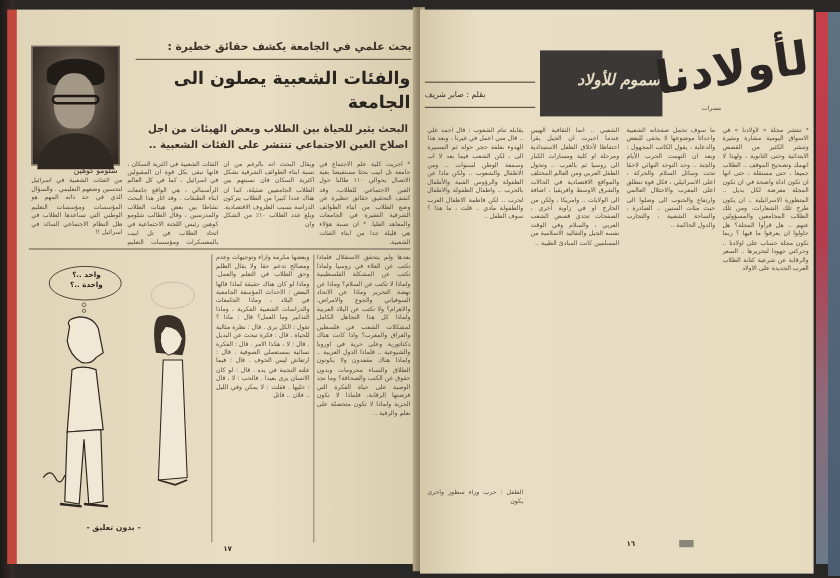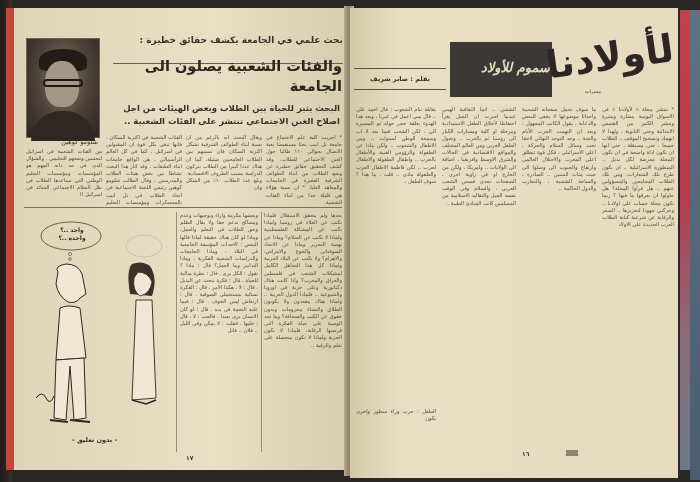--- a/index.html
+++ b/index.html
@@ -18,21 +18,21 @@
     color: #3a3128;
     overflow: hidden;
   }
   .page.left { left: 14px; width: 334px; height: 462px; background: linear-gradient(90deg,#e0d5b8 0%,#e9dfc5 60%,#d9cdaf 100%); }
   .page.right { left: 350px; width: 328px; height: 470px; background: linear-gradient(90deg,#d6c9aa 0%,#e8dec4 15%,#e6dbbf 100%); }
   .gutter { position: absolute; left: 344px; top: 6px; width: 10px; height: 470px; background: linear-gradient(90deg,#b9ab8c,#8f8167,#c4b697); }
   .right-edge-red { position: absolute; left: 680px; top: 10px; width: 10px; height: 460px; background: linear-gradient(180deg,#c6404a,#b63b4b 40%,#8d6a7a 70%,#6a7a8a); }
   .right-edge-blue { position: absolute; left: 690px; top: 10px; width: 10px; height: 470px; background: linear-gradient(180deg,#5e7284,#4a5d70); }
 
   .arabic { direction: rtl; text-align: right; }
-  .kicker { position: absolute; left: 99px; top: 27px; width: 230px; font-size: 9px; font-weight: bold; border-bottom: 1px solid #6b5f50; padding-bottom: 18px; }
+  .kicker { position: absolute; left: 99px; top: 27px; width: 230px; font-size: 9px; font-weight: bold; border-bottom: 1px solid #6b5f50; padding-bottom: 4px; }
   .headline { position: absolute; left: 96px; top: 48px; width: 232px; font-size: 14.5px; font-weight: bold; line-height: 20px; color: #2b2520; }
   .subhead { position: absolute; left: 100px; top: 94px; width: 226px; font-size: 8.5px; font-weight: bold; line-height: 13px; color: #3a3128; }
   .photo { position: absolute; left: 12px; top: 30px; width: 72px; height: 98px; background: radial-gradient(ellipse at 50% 40%, #8c8172 0%, #4d4339 50%, #2c2520 100%); border: 1px solid #6c6152; }
   .photo .face { position:absolute; left: 18px; top: 22px; width: 34px; height: 46px; border-radius: 45% 45% 40% 40%; background: #a39786; }
   .photo .glasses { position:absolute; left: 16px; top: 40px; width: 40px; height: 8px; border: 2px solid #1e1915; border-radius: 4px; box-sizing: border-box; }
   .photo .hair { position:absolute; left: 12px; top: 10px; width: 48px; height: 22px; border-radius: 50% 50% 20% 20%; background: #221c18; }
   .photo .body { position:absolute; left: 4px; top: 72px; width: 64px; height: 30px; border-radius: 30px 30px 0 0; background: #2e2822; }
   .caption { position: absolute; left: 12px; top: 130px; width: 72px; font-size: 6.5px; text-align: center; }
 
   .col { position: absolute; font-size: 5.2px; line-height: 7.2px; color: #564a3c; overflow: hidden; text-align: justify; }
@@ -42,21 +42,21 @@
 
   .cartoon-box { position: absolute; left: 12px; top: 200px; width: 158px; height: 250px; }
   .cartoon-caption { position: absolute; left: 58px; top: 428px; width: 80px; font-size: 6.5px; text-align: center; font-weight: bold; }
   .page-number { position: absolute; font-size: 6px; font-weight: bold; }
 
   
   .mast-black { position: absolute; left: 100px; top: 34px; width: 102px; height: 55px; background: #3c3835; }
   .mast-black-text { position: absolute; left: 104px; top: 52px; width: 96px; font-size: 13px; font-weight: bold; color: #e6dcc2; font-style: italic; text-align: right; }
   .mast-title { position: absolute; left: 206px; top: 26px; width: 118px; font-size: 38px; line-height: 44px; font-weight: bold; color: #2c2724; letter-spacing: -2px; transform: rotate(-8deg); transform-origin: center; }
   .mast-small { position: absolute; left: 235px; top: 80px; font-size: 5px; color: #4a3f34; }
-  .byline { position: absolute; left: 4px; top: 60px; width: 92px; font-size: 6.5px; font-weight: bold; border-top: 1px solid #5e5244; border-bottom: 1px solid #5e5244; padding: 6px 0; text-align: center; }
+  .byline { position: absolute; left: 4px; top: 60px; width: 92px; font-size: 6.5px; font-weight: normal; border-top: 1px solid #5e5244; border-bottom: 1px solid #5e5244; padding: 6px 0; text-align: left; }
   .stamp { position: absolute; left: 294px; top: 438px; width: 12px; height: 6px; background: #8a8578; }
 </style>
 </head>
 <body>
 
 <div class="spread">
   <div class="left-edge"></div>
   <div class="red-cover-left"></div>
   <div class="right-edge-red"></div>
   <div class="right-edge-blue"></div>

